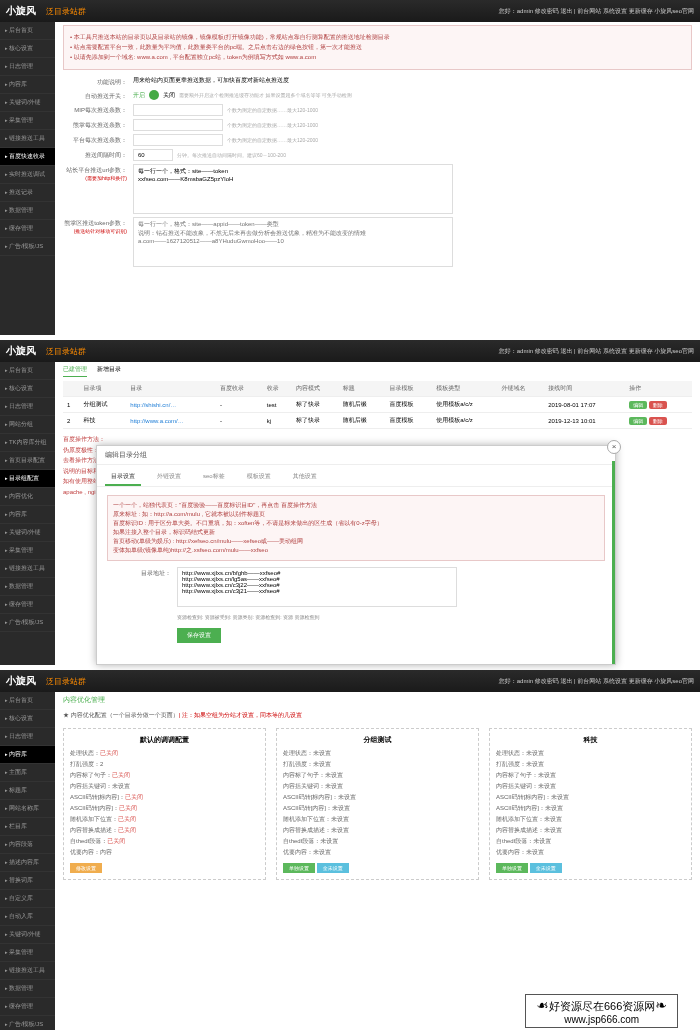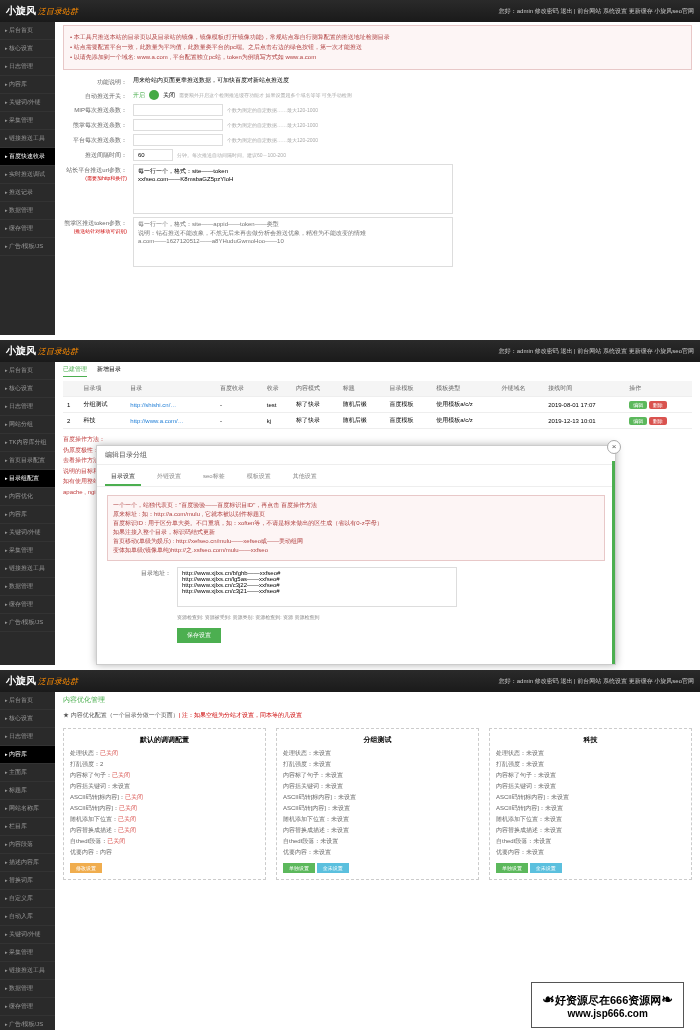--- a/index.html
+++ b/index.html
@@ -3,21 +3,21 @@
 <meta charset="utf-8">
 <style>
 * { margin: 0; padding: 0; box-sizing: border-box; font-family: "Microsoft YaHei", sans-serif; }
 body { background: #fff; width: 700px; }
 .screenshot { display: flex; position: relative; }
 .s1 { height: 335px; }
 .s2 { height: 325px; margin-top: 5px; }
 .s3 { height: 360px; margin-top: 5px; }
 .topbar { position: absolute; top: 0; left: 0; right: 0; height: 22px; background: linear-gradient(#2a2a2a,#1a1a1a); display: flex; align-items: center; padding: 0 6px; color: #fff; font-size: 7px; }
 .logo { color: #fff; font-weight: bold; font-size: 10px; }
-.logo-sub { color: #ff8c00; font-size: 8px; margin-left: 2px; font-style: italic; }
+.logo-sub { color: #ff8c00; font-size: 8px; margin-left: 10px; }
 .top-right { margin-left: auto; color: #ccc; font-size: 6px; }
 .sidebar { width: 55px; background: #2a2a2a; color: #999; font-size: 6px; padding-top: 22px; flex-shrink: 0; }
 .sidebar-item { padding: 4px 5px; cursor: pointer; border-bottom: 1px solid #333; }
 .sidebar-item.active { background: #000; color: #fff; }
 .sidebar-item::before { content: "▸ "; font-size: 5px; }
 .main { flex: 1; background: #fff; padding: 25px 8px 8px 8px; font-size: 6px; overflow: hidden; }
 .warning-box { border: 1px solid #e8c8c8; background: #fdf5f5; padding: 6px; margin-bottom: 6px; color: #b04040; line-height: 1.5; }
 .warning-box .line { margin: 1px 0; }
 .link { color: #1e7dd6; }
 .form-section { margin-top: 6px; }
@@ -55,21 +55,21 @@
 .note-line .red { color: #c00; }
 .cols3 { display: flex; gap: 10px; }
 .col-box { border: 1px dashed #ccc; padding: 6px; flex: 1; font-size: 6px; }
 .col-title { font-weight: bold; text-align: center; margin-bottom: 4px; font-size: 7px; }
 .col-line { margin: 2px 0; color: #666; }
 .tag-red { color: #d9534f; }
 .btn-sm { padding: 2px 6px; font-size: 5px; color: #fff; border: none; margin-top: 4px; cursor: pointer; }
 .btn-orange { background: #f0ad4e; }
 .btn-teal { background: #5bc0de; }
 .btn-green2 { background: #5cb85c; }
-.watermark { position: absolute; right: 16px; bottom: 2px; background: #fff; border: 1px solid #555; padding: 8px 10px; font-family: serif; font-weight: bold; font-size: 11px; display: flex; flex-direction: column; align-items: center; }
+.watermark { position: absolute; right: 22px; bottom: 2px; background: #fff; border: 1px solid #555; padding: 2px 10px; font-family: serif; font-weight: normal; font-size: 11px; display: flex; flex-direction: column; align-items: center; }
 .wm1 { font-size: 11px; }
 .wm2 { font-size: 10px; }
 .deco { font-family: sans-serif; font-size: 14px; }
 </style>
 </head>
 <body>
 
 <div class="screenshot s1">
   <div class="topbar">
     <span class="logo">小旋风</span>

